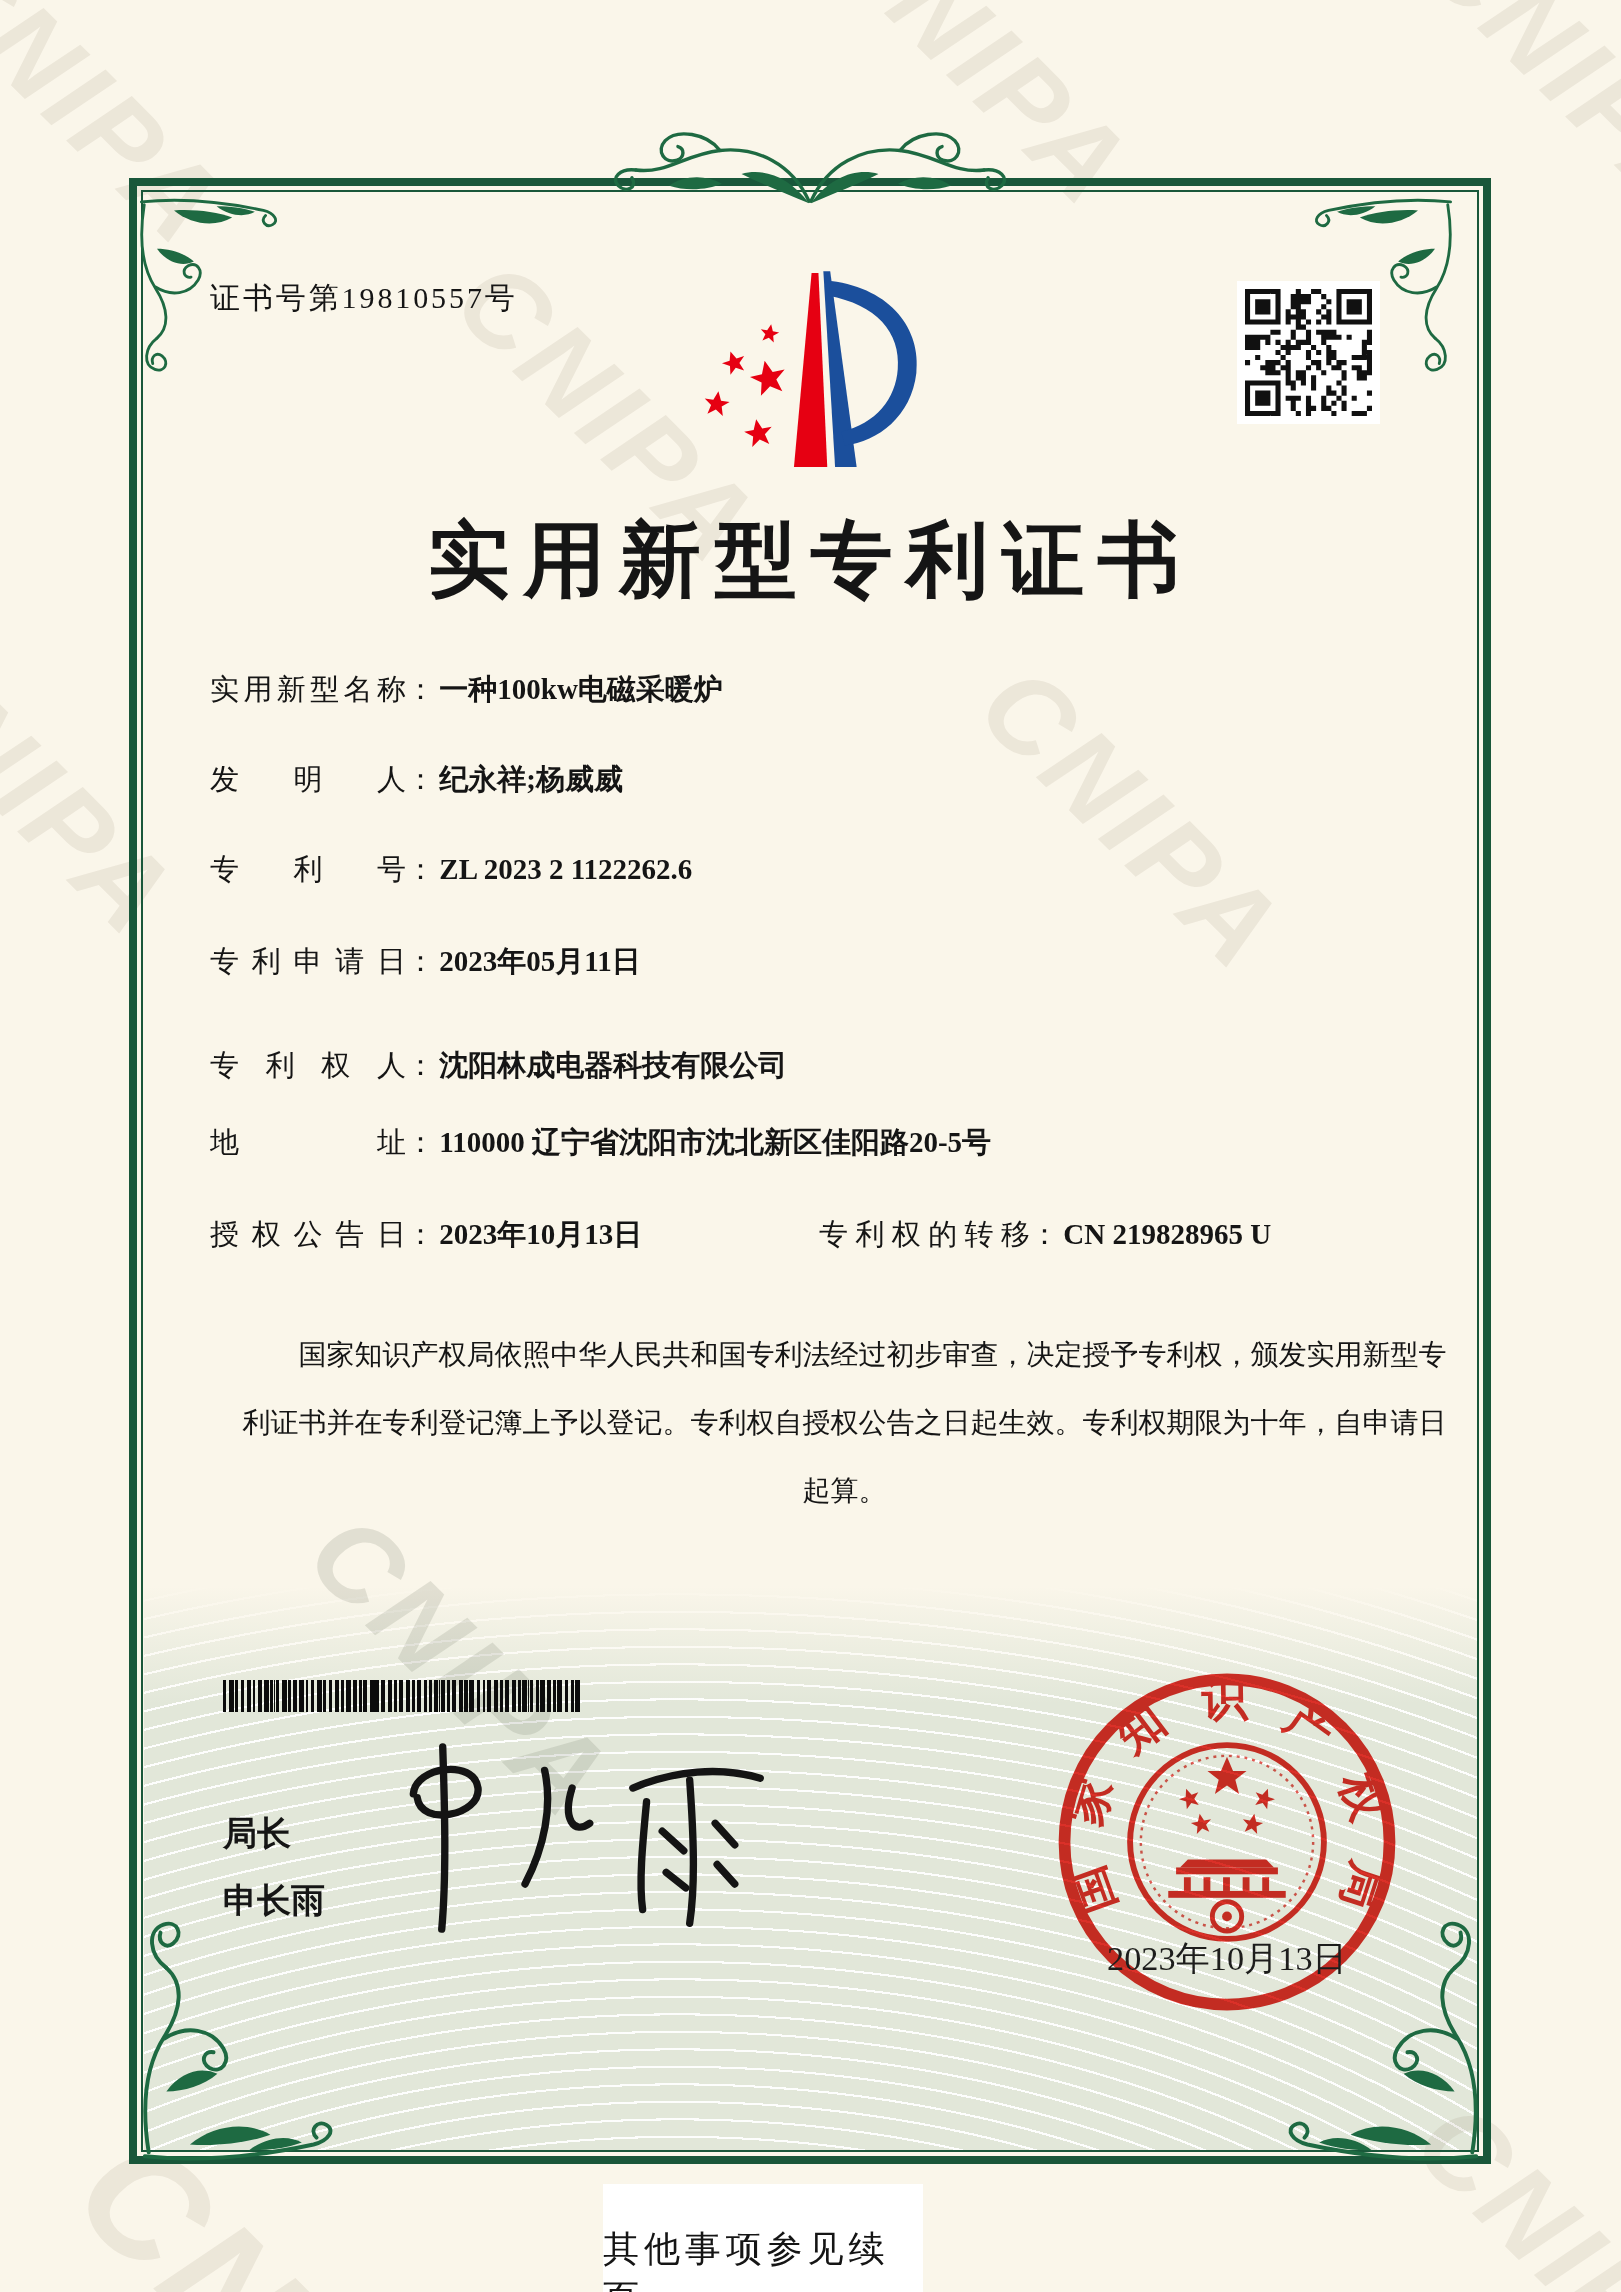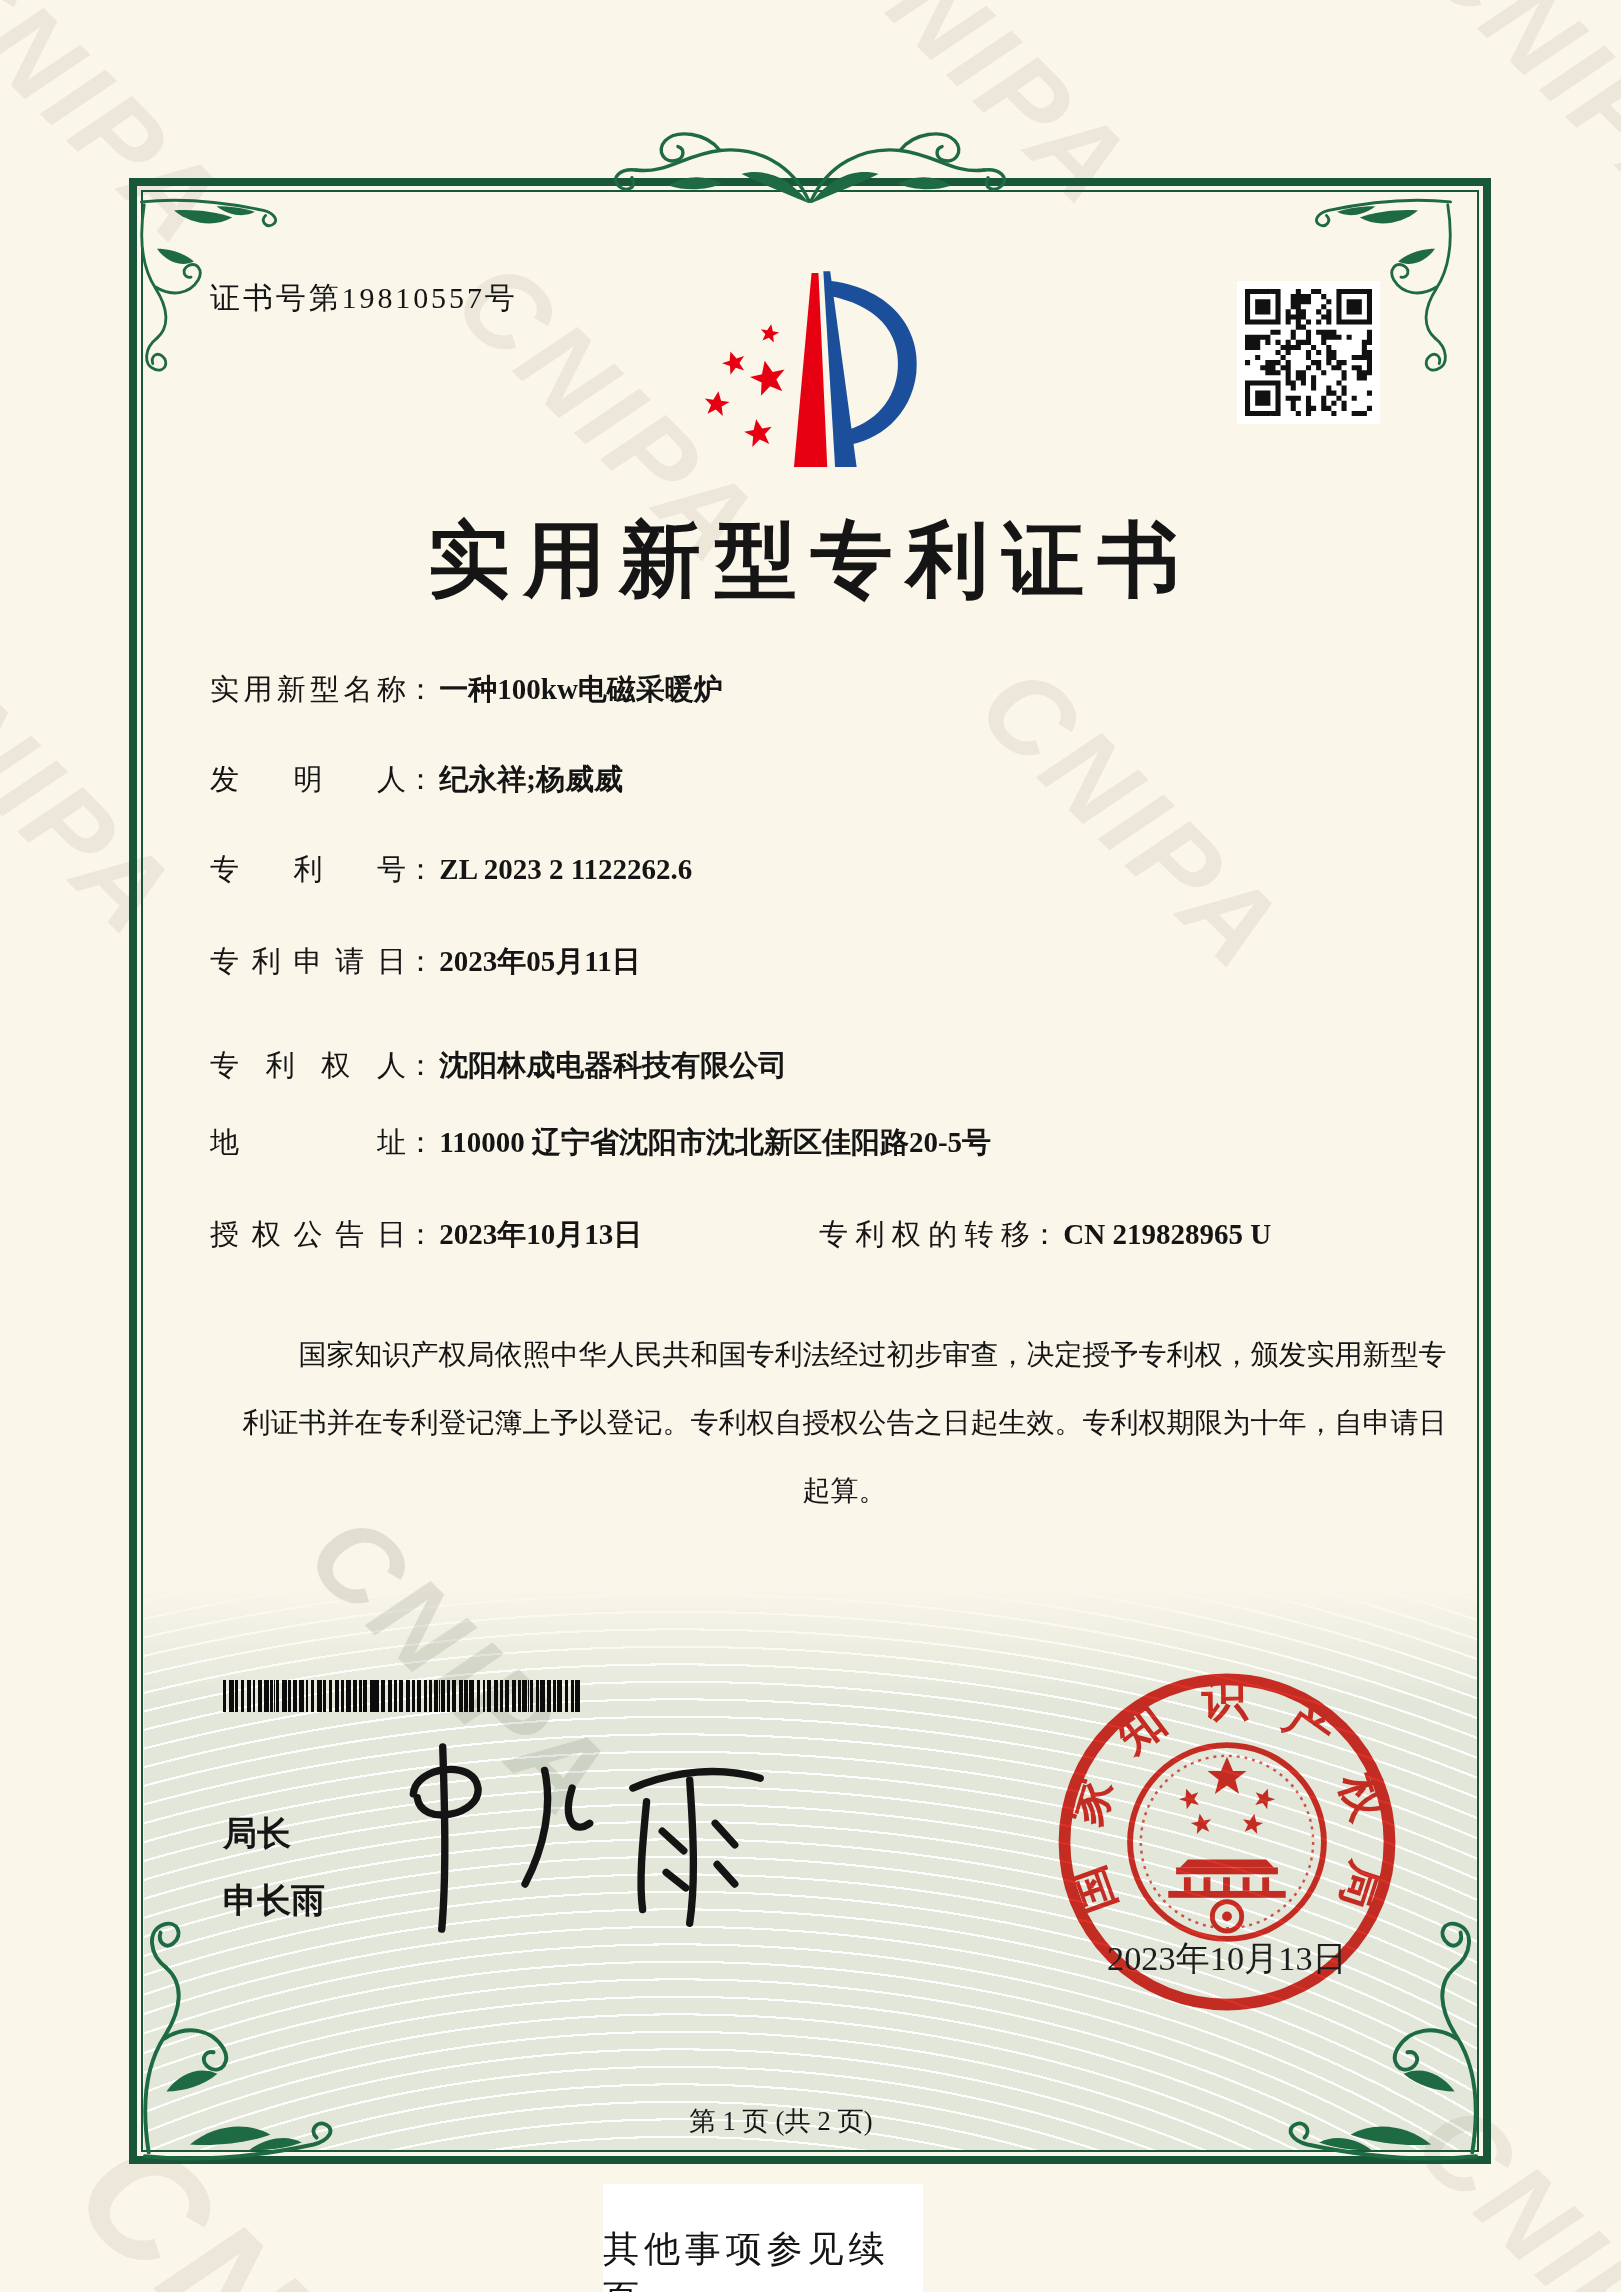--- a/index.html
+++ b/index.html
@@ -212,19 +212,18 @@
         <rect x="206" y="226" width="7" height="14"></rect>
         <rect x="226" y="226" width="7" height="14"></rect>
         <rect x="130" y="240" width="120" height="7"></rect>
         <circle cx="190" cy="266" r="15" fill="none" stroke="#da251c" stroke-width="5"></circle>
         <circle cx="190" cy="266" r="5"></circle>
       </g>
     </g>
     <text x="190" y="321" font-size="35" text-anchor="middle" fill="#141414" font-family="Liberation Serif, serif">2023年10月13日</text>
   </svg>
 
-  <div class="pagefoot">第 1 页 (共 2 页)</div>
   <div class="contbox">
     <span>其他事项参见续页</span>
   </div>
 
 </div>
 
 
 </body></html>

